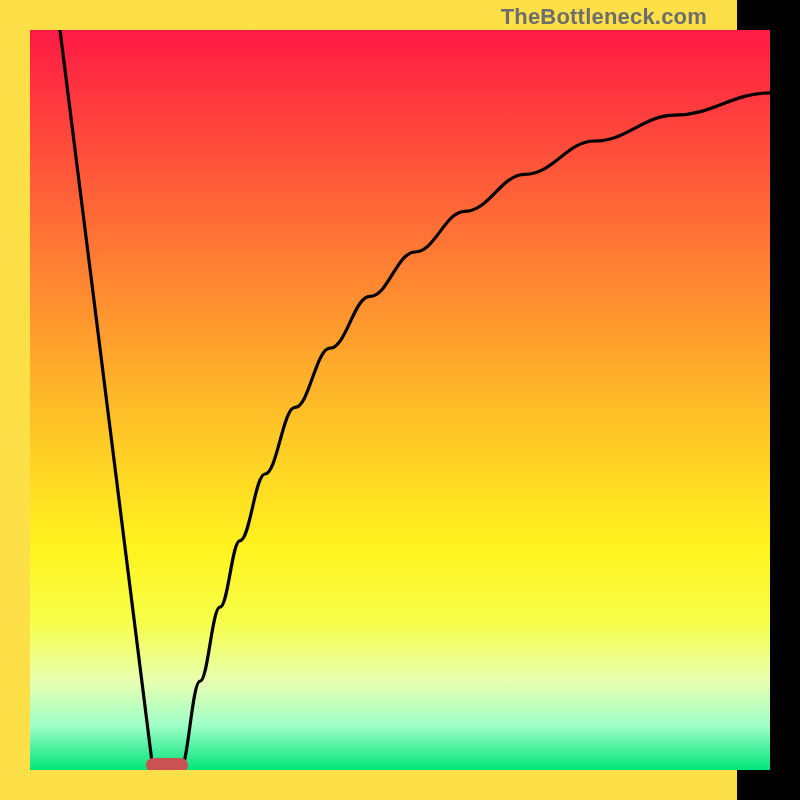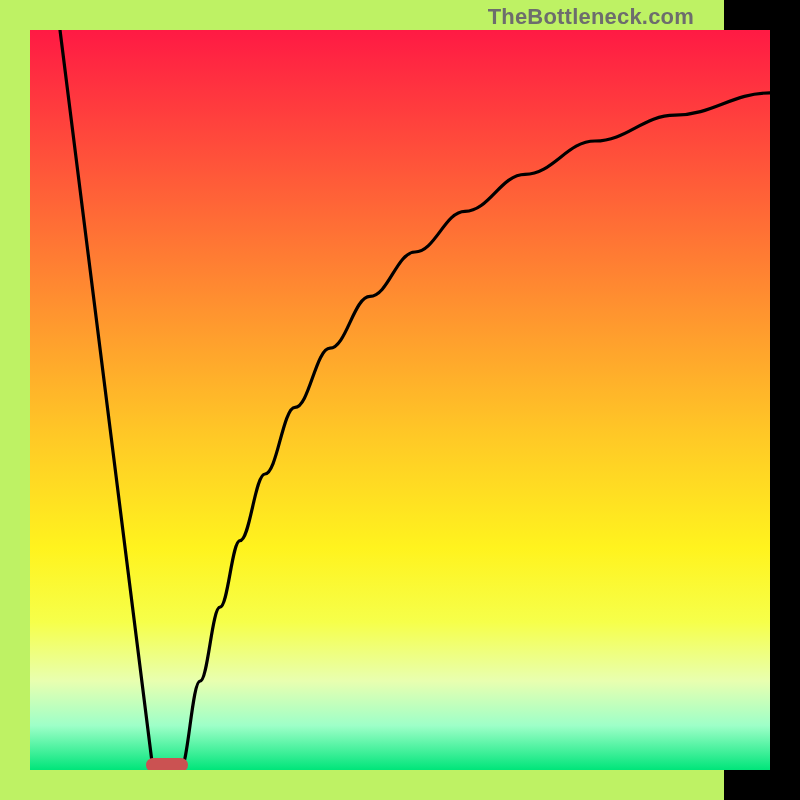--- a/index.html
+++ b/index.html
@@ -9,21 +9,22 @@
     height: 800px;
     background: #000;
     overflow: hidden;
   }
   .frame {
     position: absolute;
     top: 0;
     left: 0;
     width: 724px;
     height: 800px;
-    background: #bef264;
+    background: #fde047;
+    padding-left: 13px;
   }
   .plot-area {
     position: absolute;
     top: 30px;
     left: 30px;
     width: 740px;
     height: 740px;
     background: linear-gradient(to bottom,
       #ff1a44 0%,
       #ff3a3e 10%,

